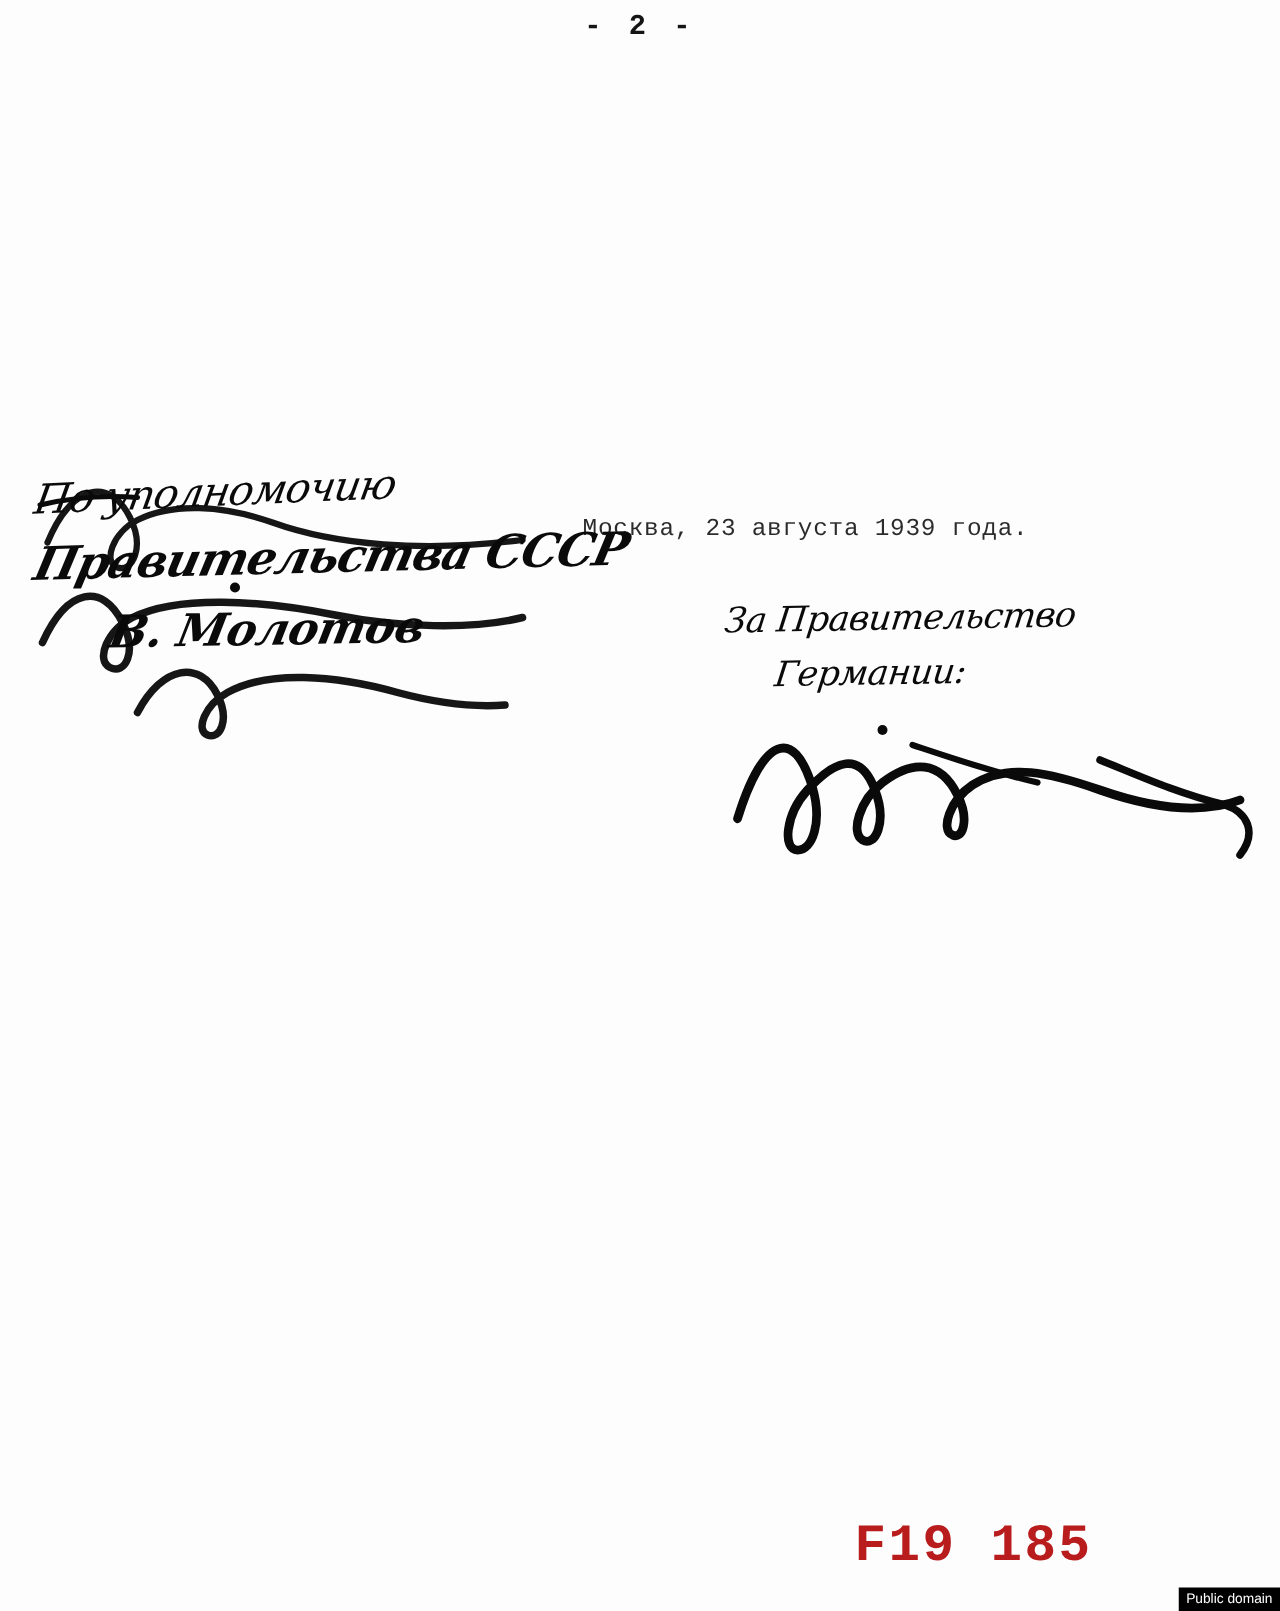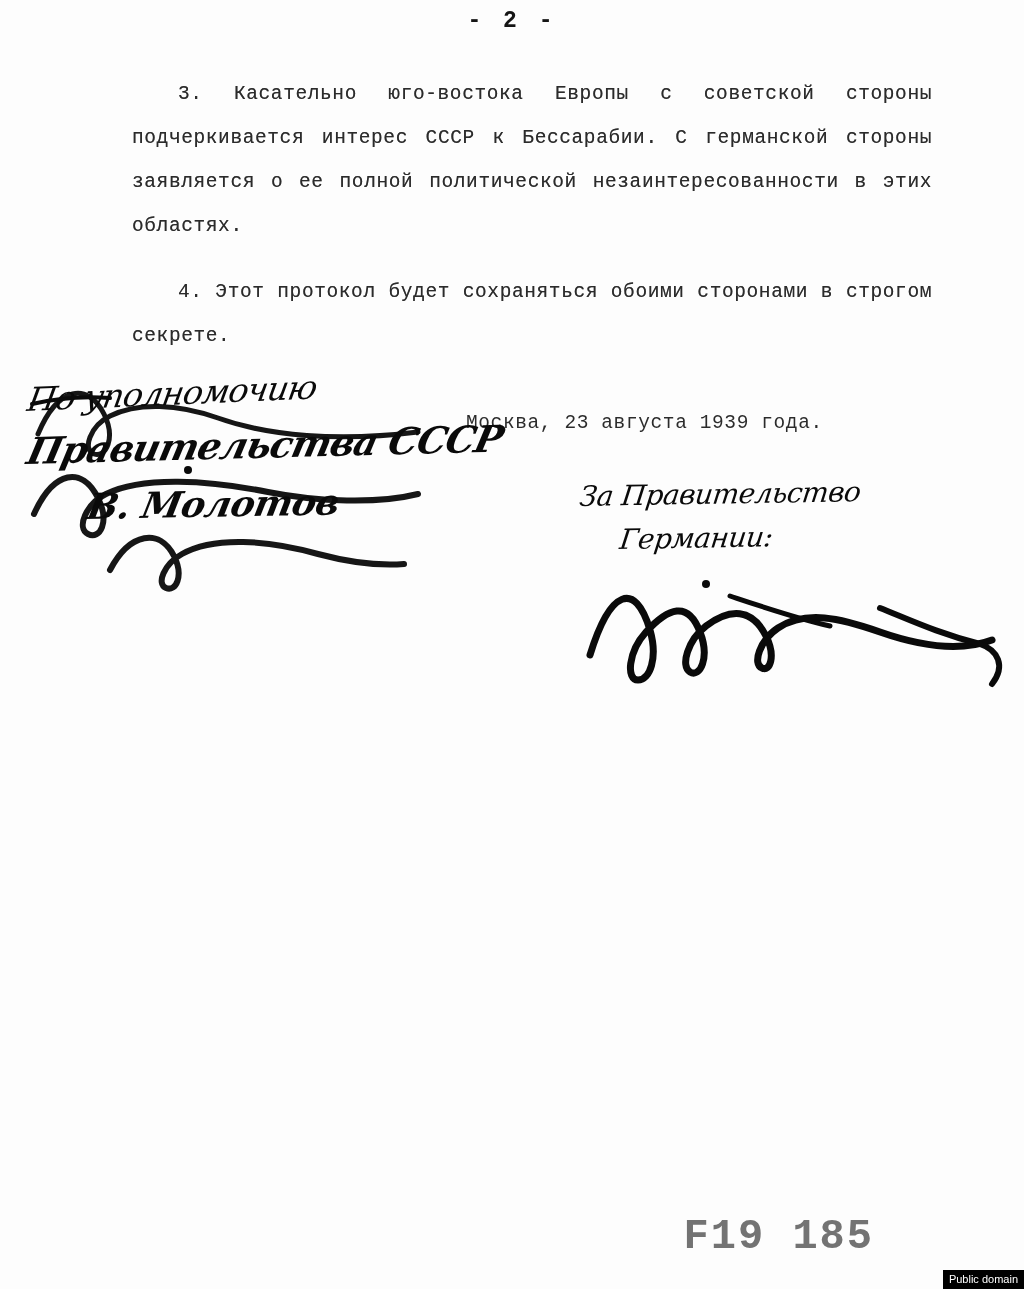--- a/index.html
+++ b/index.html
@@ -141,21 +141,21 @@
 
   
   .archive-code {
     position: absolute;
     right: 150px;
     bottom: 28px;
     font-family: "Liberation Mono", monospace;
     font-weight: bold;
     font-size: 42px;
     letter-spacing: 2px;
-    color: #737373;
+    color: #b91c1c;
   }
 
   
   .license-badge {
     position: absolute;
     right: 0;
     bottom: 0;
     background: #000000;
     color: #fff;
     font-family: "Liberation Sans", sans-serif;
@@ -165,22 +165,20 @@
   }
 </style>
 </head>
 <body>
 
 <div class="scan">
 
   <div class="page-number">- 2 -</div>
 
   <div class="body-text">
-    <p class="para">3. Касательно юго-востока Европы с советской стороны подчеркивается интерес СССР к Бессарабии. С германской стороны заявляется о ее полной политической незаинтересованности в этих областях.</p>
-    <p class="para second">4. Этот протокол будет сохраняться обоими сторонами в строгом секрете.</p>
   </div>
 
   <div class="sig-zone">
 
     <div class="place-date">Москва, 23 августа 1939 года.</div>
 
     <div class="sig-block sig-soviet">
       <div class="hand hand-line1">По уполномочию</div>
       <div class="hand hand-line2">Правительства СССР</div>
       <div class="hand hand-line3">В. Молотов</div>

